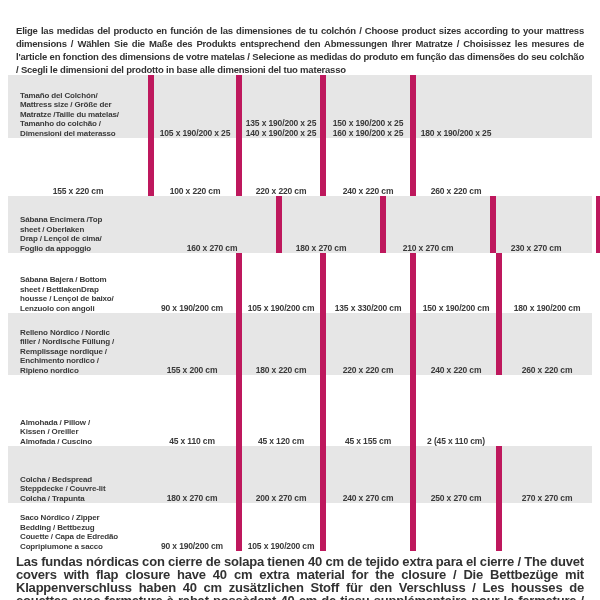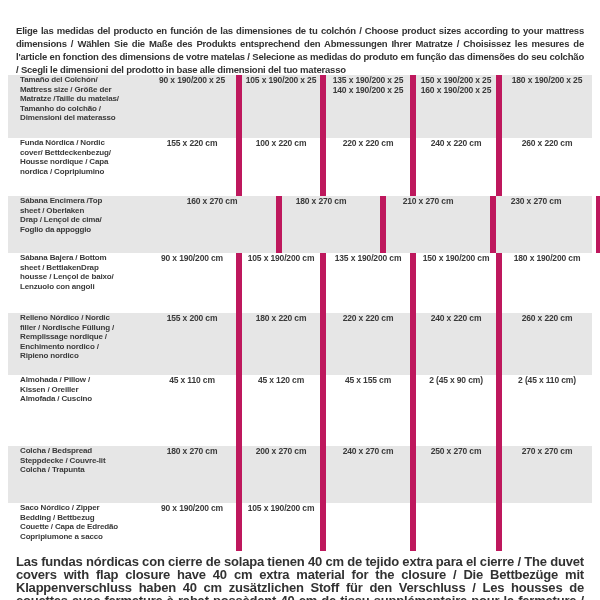--- a/index.html
+++ b/index.html
@@ -34,21 +34,21 @@
   .trow:nth-child(1){height:63px;}
   .trow:nth-child(2){height:58px;}
   .trow:nth-child(3){height:57px;gap:20px;}
   .trow:nth-child(4){height:60px;}
   .trow:nth-child(5){height:62px;}
   .trow:nth-child(6){height:71px;}
   .trow:nth-child(7){height:57px;}
   .trow:nth-child(8){height:48px;}
 
   .cell{
-    display:flex;align-items:flex-start;justify-content:center;
+    display:flex;align-items:flex-end;justify-content:center;
     font-weight:bold;font-size:8.5px;line-height:10px;
     text-align:center;overflow:hidden;
   }
   .cell.vline{border-left:6px solid #be185d;}
   .cell.lbl{
     justify-content:flex-start;text-align:left;
     padding-left:12px;padding-right:2px;
     font-size:8px;line-height:9.5px;
   }
   .pre{white-space:pre-line;}
@@ -63,46 +63,37 @@
   <div class="size-table">
 
     <div class="trow shade">
       <div class="cell lbl">
           <span class="pre">Tamaño del Colchón/
 Mattress size / Größe der
 Matratze /Taille du matelas/
 Tamanho do colchão /
 Dimensioni del materasso</span>
         </div>
-      <div class="cell">
-          <span class="pre">90 x 190/200 x 25</span>
-        </div>
       <div class="cell vline">
           <span class="pre">105 x 190/200 x 25</span>
         </div>
       <div class="cell vline">
           <span class="pre">135 x 190/200 x 25
 140 x 190/200 x 25</span>
         </div>
       <div class="cell vline">
           <span class="pre">150 x 190/200 x 25
 160 x 190/200 x 25</span>
         </div>
       <div class="cell vline">
           <span class="pre">180 x 190/200 x 25</span>
         </div>
     </div>
 
     <div class="trow">
-      <div class="cell lbl">
-          <span class="pre">Funda Nórdica /  Nordic
-cover/ Bettdeckenbezug/
-Housse nordique  / Capa
-nordica / Copripiumino</span>
-        </div>
       <div class="cell">
           <span>155 x 220 cm</span>
         </div>
       <div class="cell vline">
           <span>100 x 220 cm</span>
         </div>
       <div class="cell vline">
           <span>220 x 220 cm</span>
         </div>
       <div class="cell vline">
@@ -144,21 +135,21 @@
 housse / Lençol de baixo/
 Lenzuolo con angoli</span>
         </div>
       <div class="cell">
           <span>90 x 190/200 cm</span>
         </div>
       <div class="cell vline">
           <span>105 x 190/200 cm</span>
         </div>
       <div class="cell vline">
-          <span>135 x 190/200 cm</span>
+          <span>135 x 330/200 cm</span>
         </div>
       <div class="cell vline">
           <span>150 x 190/200 cm</span>
         </div>
       <div class="cell vline">
           <span>180 x 190/200 cm</span>
         </div>
     </div>
 
     <div class="trow shade">
@@ -195,23 +186,20 @@
       <div class="cell">
           <span>45 x 110 cm</span>
         </div>
       <div class="cell vline">
           <span>45 x 120 cm</span>
         </div>
       <div class="cell vline">
           <span>45 x 155 cm</span>
         </div>
       <div class="cell vline">
-          <span>2 (45 x 90 cm)</span>
-        </div>
-      <div class="cell vline">
           <span>2 (45 x 110 cm)</span>
         </div>
     </div>
 
     <div class="trow shade">
       <div class="cell lbl">
           <span class="pre">Colcha / Bedspread
 Steppdecke / Couvre-lit
 Colcha / Trapunta</span>
         </div>

